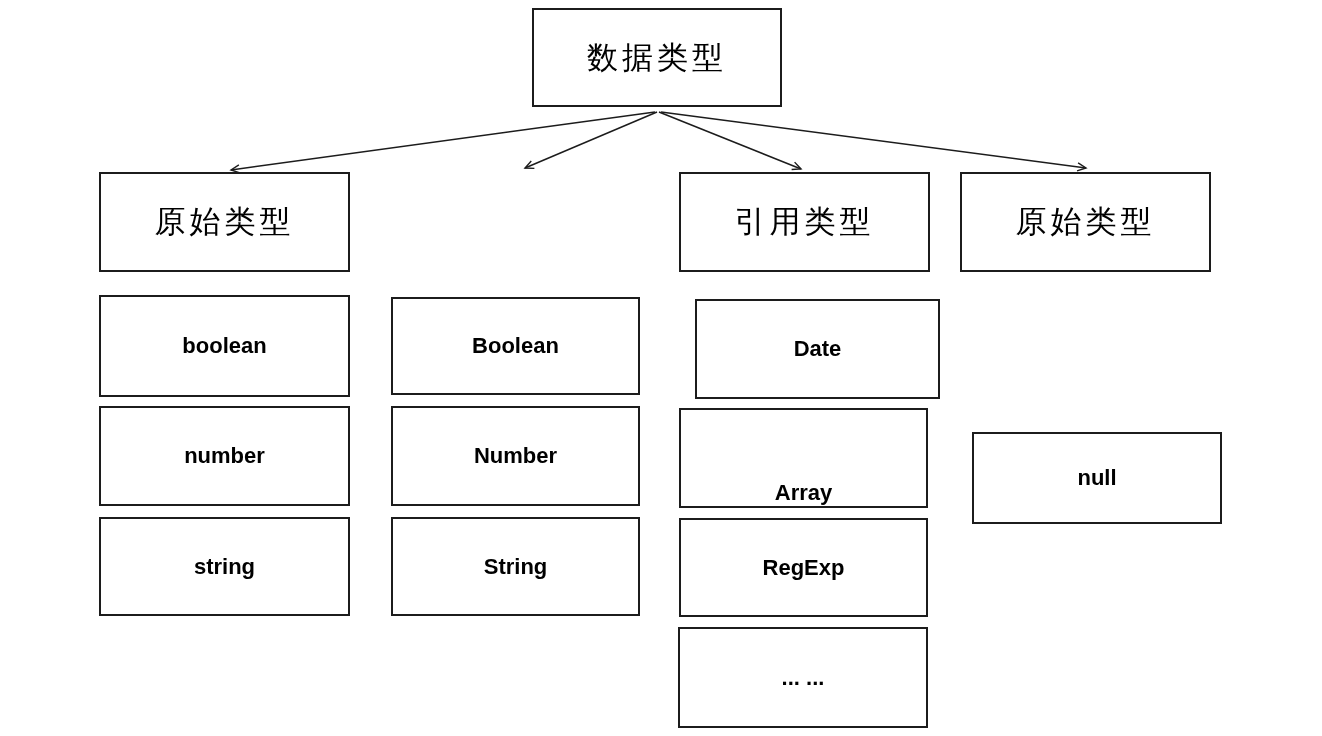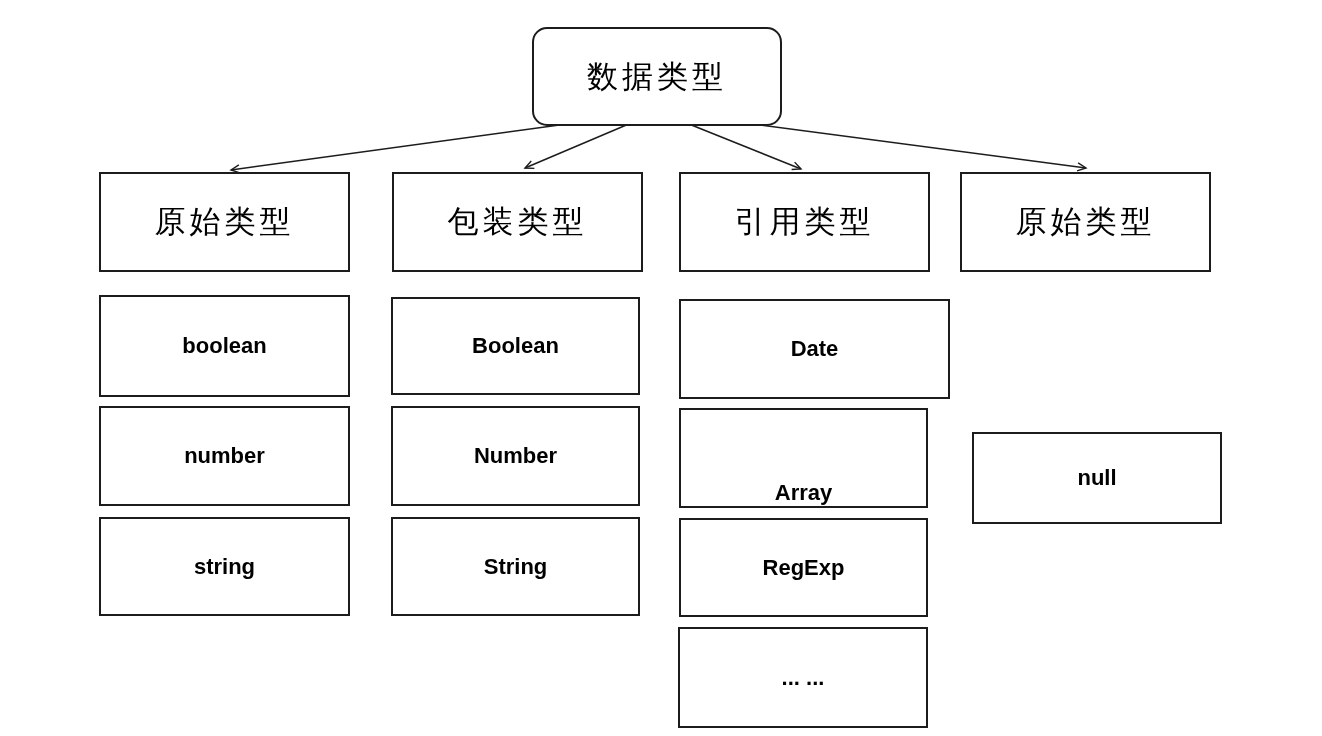--- a/index.html
+++ b/index.html
@@ -59,54 +59,51 @@
       </marker>
     </defs>
     <g stroke="#1c1c1c" stroke-width="1.5" fill="none">
       <line x1="655" y1="112" x2="231" y2="170" marker-end="url(#arrowhead)"></line>
       <line x1="657" y1="112" x2="525" y2="168" marker-end="url(#arrowhead)"></line>
       <line x1="659" y1="112" x2="801" y2="169" marker-end="url(#arrowhead)"></line>
       <line x1="661" y1="112" x2="1086" y2="168" marker-end="url(#arrowhead)"></line>
     </g>
   </svg>
 
-  <div class="node root" style="left:532px; top:27px; width:250px; height:99px;border-radius:15px;">
+  <div class="node root" style="left:532px; top:8px; width:250px; height:99px;">
     <span>数据类型</span>
   </div>
 
   <div class="node header" style="left:99px; top:172px; width:251px; height:100px;font-family:Liberation Serif, serif;">
     <span>原始类型</span>
   </div>
   <div class="node leaf" style="left:99px; top:295px; width:251px; height:102px;">
     <span>boolean</span>
   </div>
   <div class="node leaf" style="left:99px; top:406px; width:251px; height:100px;">
     <span>number</span>
   </div>
   <div class="node leaf" style="left:99px; top:517px; width:251px; height:99px;">
     <span>string</span>
   </div>
 
-  <div class="node header" style="left:392px; top:172px; width:251px; height:100px;">
-    <span>包装类型</span>
-  </div>
   <div class="node leaf" style="left:391px; top:297px; width:249px; height:98px;">
     <span>Boolean</span>
   </div>
   <div class="node leaf" style="left:391px; top:406px; width:249px; height:100px;">
     <span>Number</span>
   </div>
   <div class="node leaf" style="left:391px; top:517px; width:249px; height:99px;">
     <span>String</span>
   </div>
 
   <div class="node header" style="left:679px; top:172px; width:251px; height:100px;">
     <span>引用类型</span>
   </div>
-  <div class="node leaf" style="left:679px; top:299px; width:271px; height:100px;">
+  <div class="node leaf" style="left:695px; top:299px; width:245px; height:100px;">
     <span>Date</span>
   </div>
   <div class="node leaf" style="left:679px; top:408px; width:249px; height:100px;align-items:flex-end;">
     <span>Array</span>
   </div>
   <div class="node leaf" style="left:679px; top:518px; width:249px; height:99px;">
     <span>RegExp</span>
   </div>
   <div class="node leaf" style="left:678px; top:627px; width:250px; height:101px;">
     <span>... ...</span>

